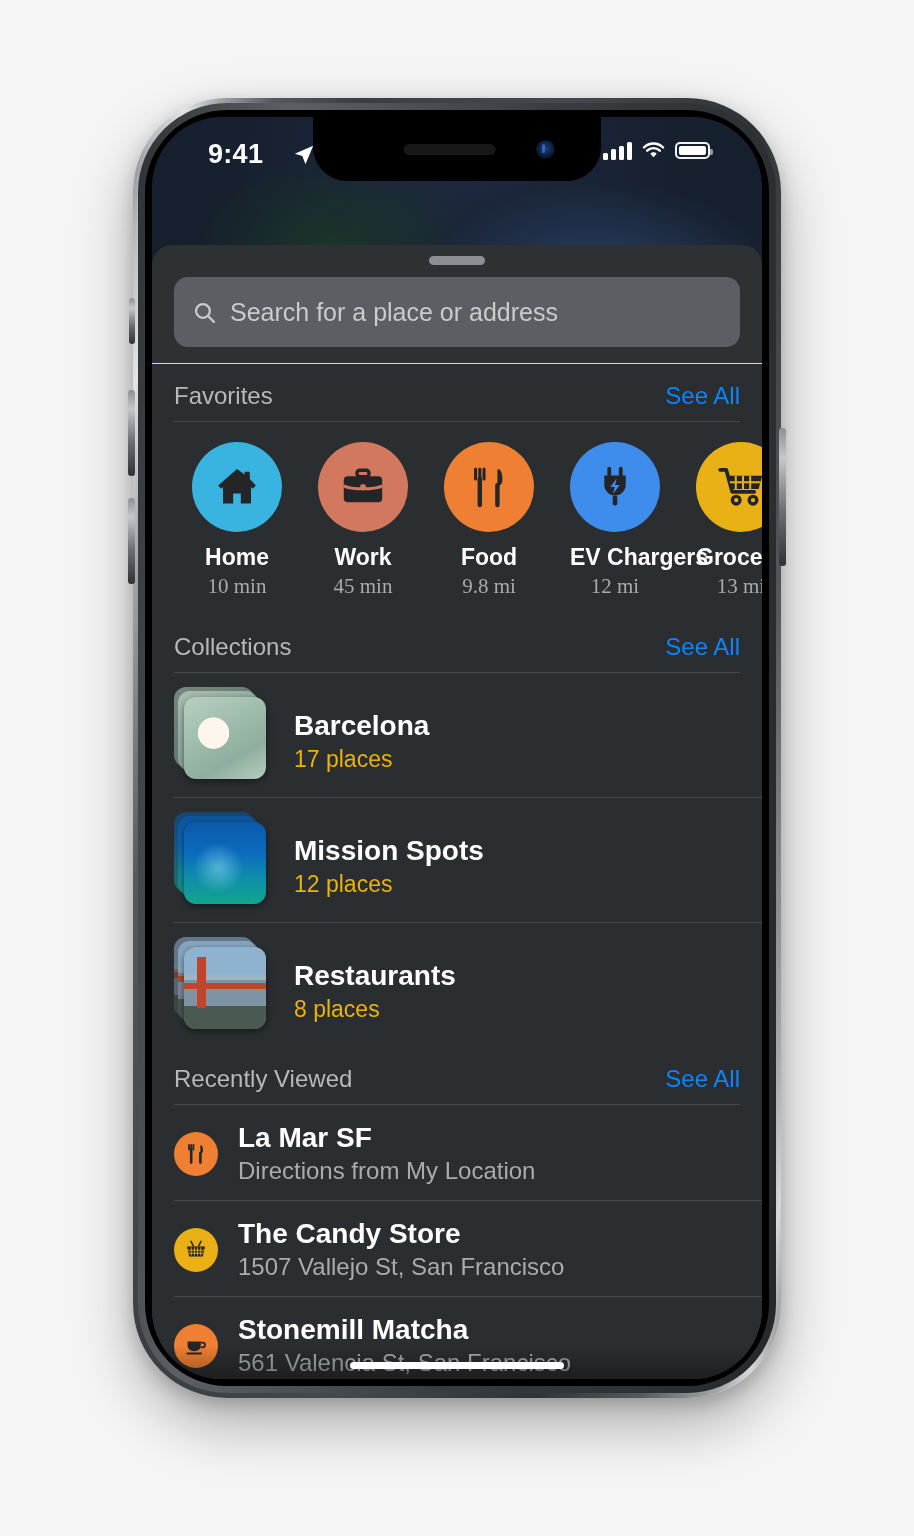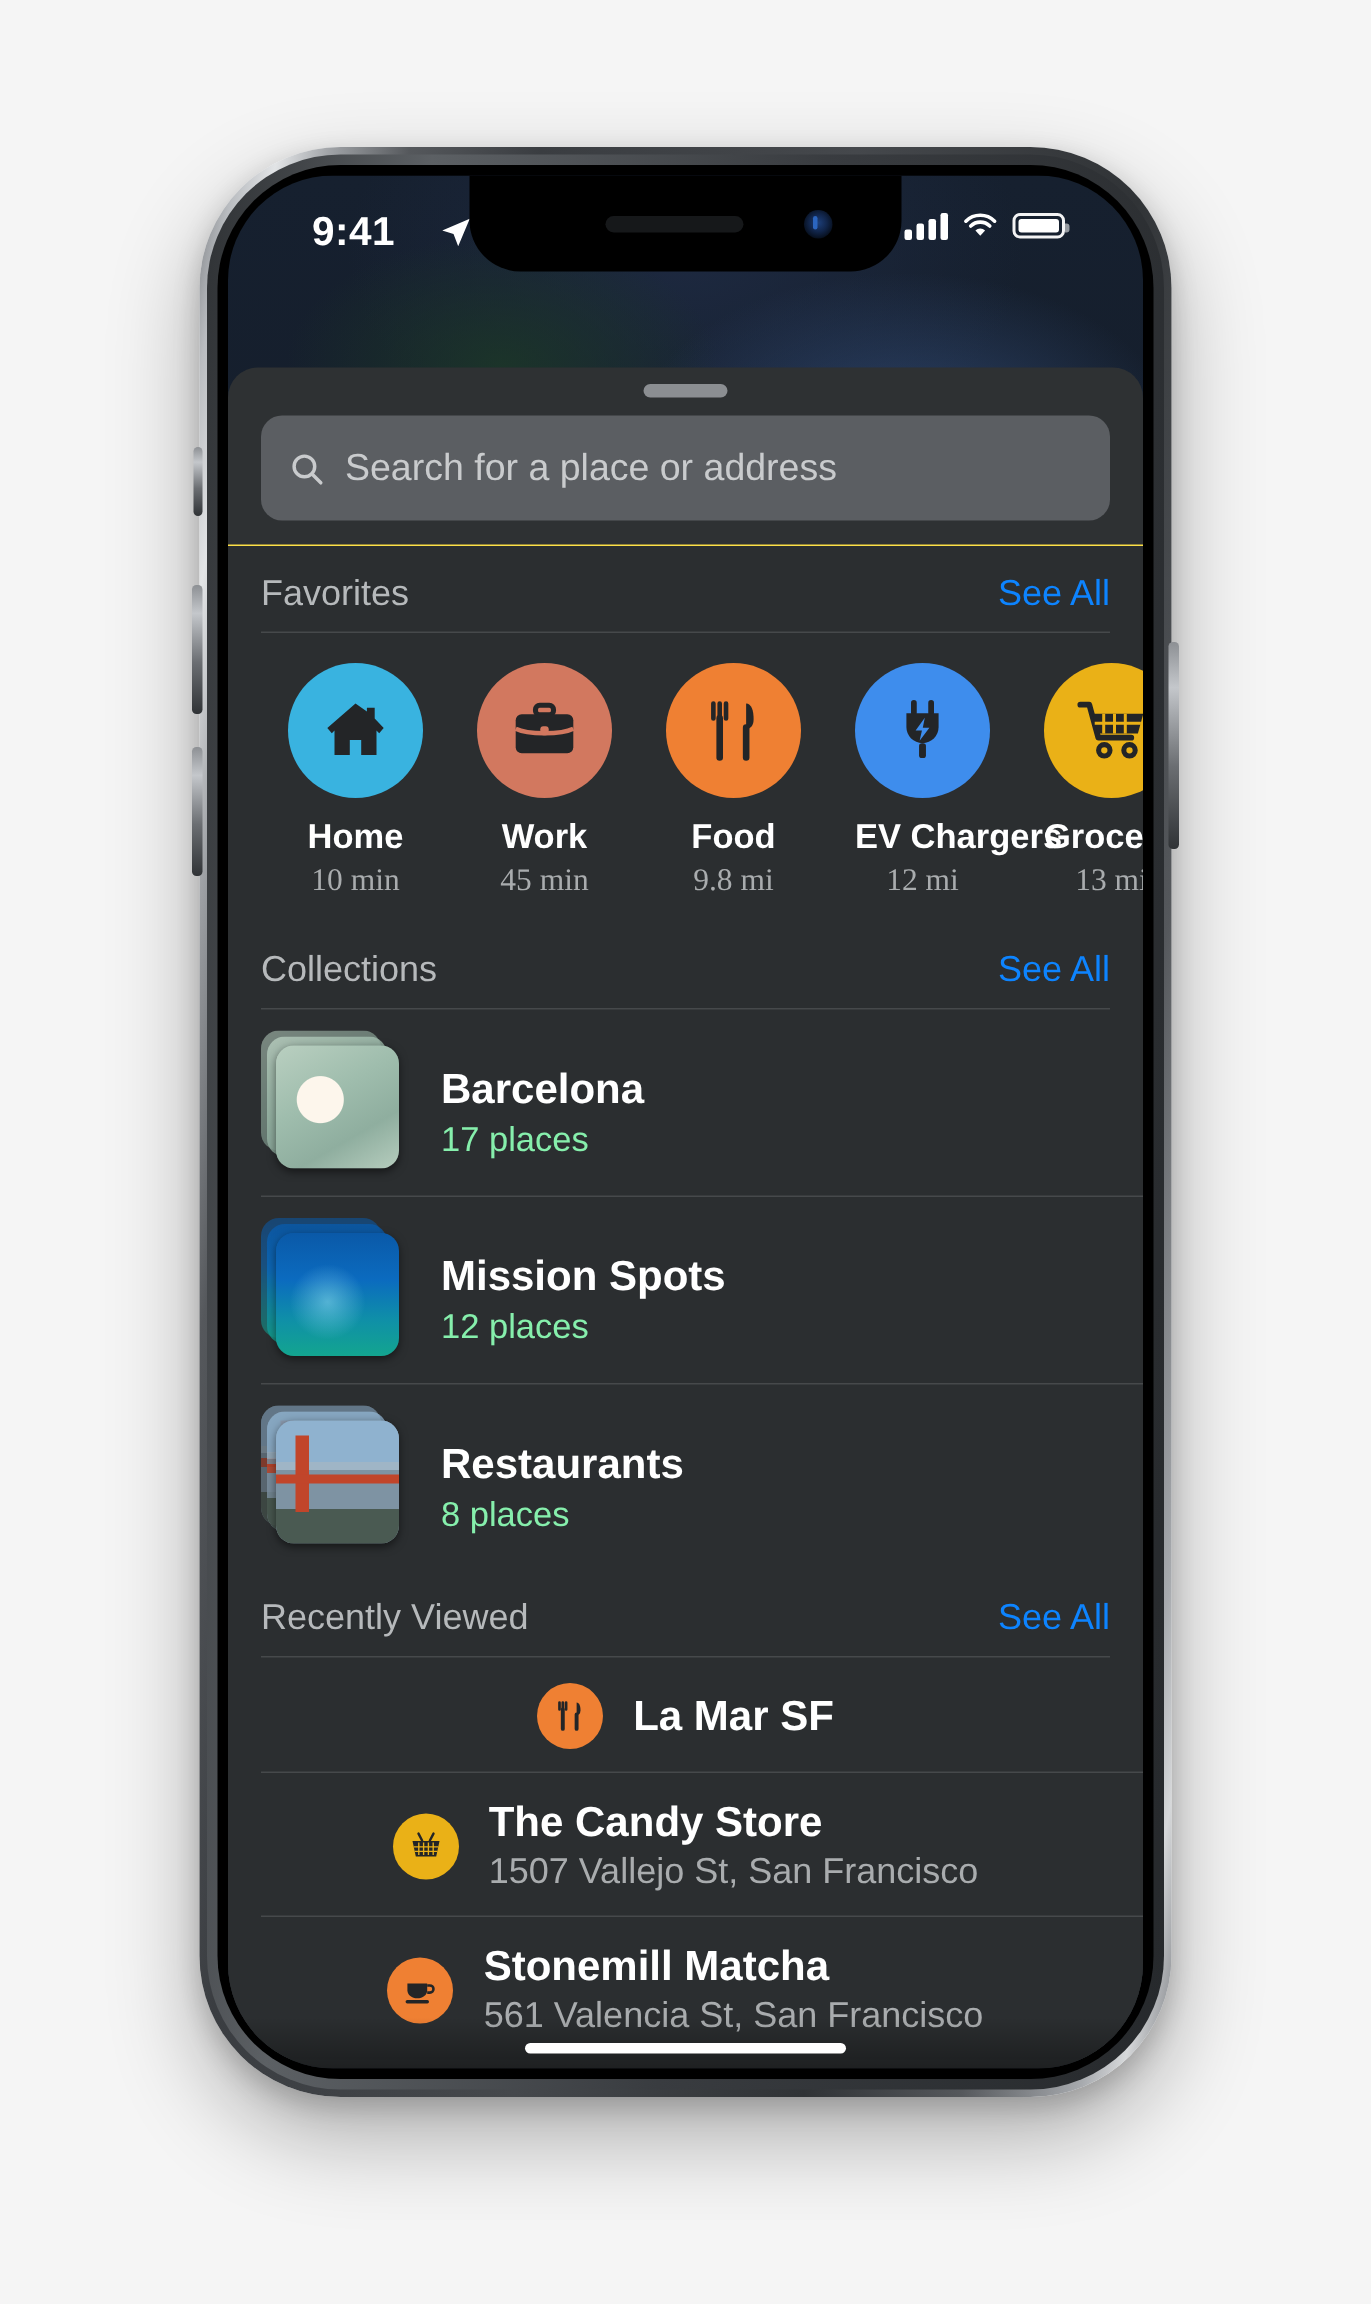--- a/index.html
+++ b/index.html
@@ -169,21 +169,21 @@
   
   .coll-row { display:flex; align-items:center; gap:24px; padding:14px 22px; }
   .thumb-stack { position:relative; width:96px; height:96px; flex:0 0 auto; }
   .thumb-stack .card {
     position:absolute; border-radius:12px; overflow:hidden;
   }
   .card.c1 { left:0;  top:0;  width:80px; height:80px; opacity:.55; }
   .card.c2 { left:4px; top:4px; width:80px; height:80px; opacity:.8; }
   .card.c3 { left:10px; top:10px; width:82px; height:82px; box-shadow:0 2px 6px rgba(0,0,0,.5); }
   .coll-text .t { color:#fff; font-size:28px; font-weight:bold;margin-top:12px; }
-  .coll-text .s { color:#86efac; font-size:23px; margin-top:4px; }
+  .coll-text .s { color:#eab308; font-size:23px; margin-top:4px; }
 
   
   .ph-barcelona {
     width:100%; height:100%;
     background:
       radial-gradient(circle at 36% 44%, #fdf6ec 0 22%, rgba(253,246,236,0) 23%),
       radial-gradient(circle at 33% 42%, #e8801e 0 9%, rgba(232,128,30,0) 10%),
       radial-gradient(circle at 41% 48%, #f09a2c 0 8%, rgba(240,154,44,0) 9%),
       radial-gradient(circle at 36% 36%, #c9362a 0 4%, rgba(201,54,42,0) 5%),
       linear-gradient(150deg,#b9cfc0,#9fbdad 40%,#8fae9f 70%,#b6cdbe);
@@ -206,21 +206,21 @@
   .ph-restaurants::before{
     content:""; position:absolute; left:16%; top:12%;
     width:9px; height:62%; background:#c1452a;
   }
   .ph-restaurants::after{
     content:""; position:absolute; left:0; top:44%;
     width:100%; height:6px; background:#c1452a;
   }
 
   
-  .rv-row { display:flex; align-items:center; gap:20px; padding:17px 22px 15px;justify-content:center; }
+  .rv-row { display:flex; align-items:center; gap:20px; padding:17px 22px 15px; }
   .rv-icon {
     width:44px; height:44px; border-radius:50%; flex:0 0 auto;
     display:flex; align-items:center; justify-content:center;
   }
   .rv-text .t { color:#fff; font-size:28px; font-weight:bold; }
   .rv-text .s { color:#a9acae; font-size:24px; margin-top:3px; }
   .rule-inset { height:1px; background:#46494b; margin-left:22px; }
 
   .home-ind {
     position:absolute; left:50%; transform:translateX(-50%);
@@ -441,20 +441,21 @@
           <div class="rv-icon" style="background:#ef8033">
             <svg width="24" height="24" viewBox="0 0 24 24">
               <path d="M7.2 3v4.6M9.4 3v4.6M5 3v4.6" stroke="#232527" stroke-width="1.8" stroke-linecap="round"></path>
               <path d="M7.2 7.6v13" stroke="#232527" stroke-width="2.6" stroke-linecap="round"></path>
               <path d="M16.4 3c1.8 0 2.6 2.4 2.6 5.2 0 2.1-.9 3.3-2.6 3.3z" fill="#232527"></path>
               <path d="M16.4 11v9.6" stroke="#232527" stroke-width="2.6" stroke-linecap="round"></path>
             </svg>
           </div>
           <div class="rv-text">
             <div class="t">La Mar SF</div>
+            <div class="s">Directions from My Location</div>
           </div>
         </div>
         <div class="rule-inset"></div>
 
         <div class="rv-row">
           <div class="rv-icon" style="background:#eab117">
             <svg width="24" height="24" viewBox="0 0 24 24">
               <path d="M7 3.4 9.4 8M17 3.4 14.6 8" stroke="#232527" stroke-width="1.6" stroke-linecap="round"></path>
               <path d="M3 8.4h18l-2.2 10.2H5.2z" fill="#232527"></path>
               <path d="M7.2 9.4v8.2M10.4 9.4v8.2M13.6 9.4v8.2M16.8 9.4v8.2M3.8 12.2h16.4M4.4 15.2h15.2" stroke="#eab117" stroke-width=".9"></path>

